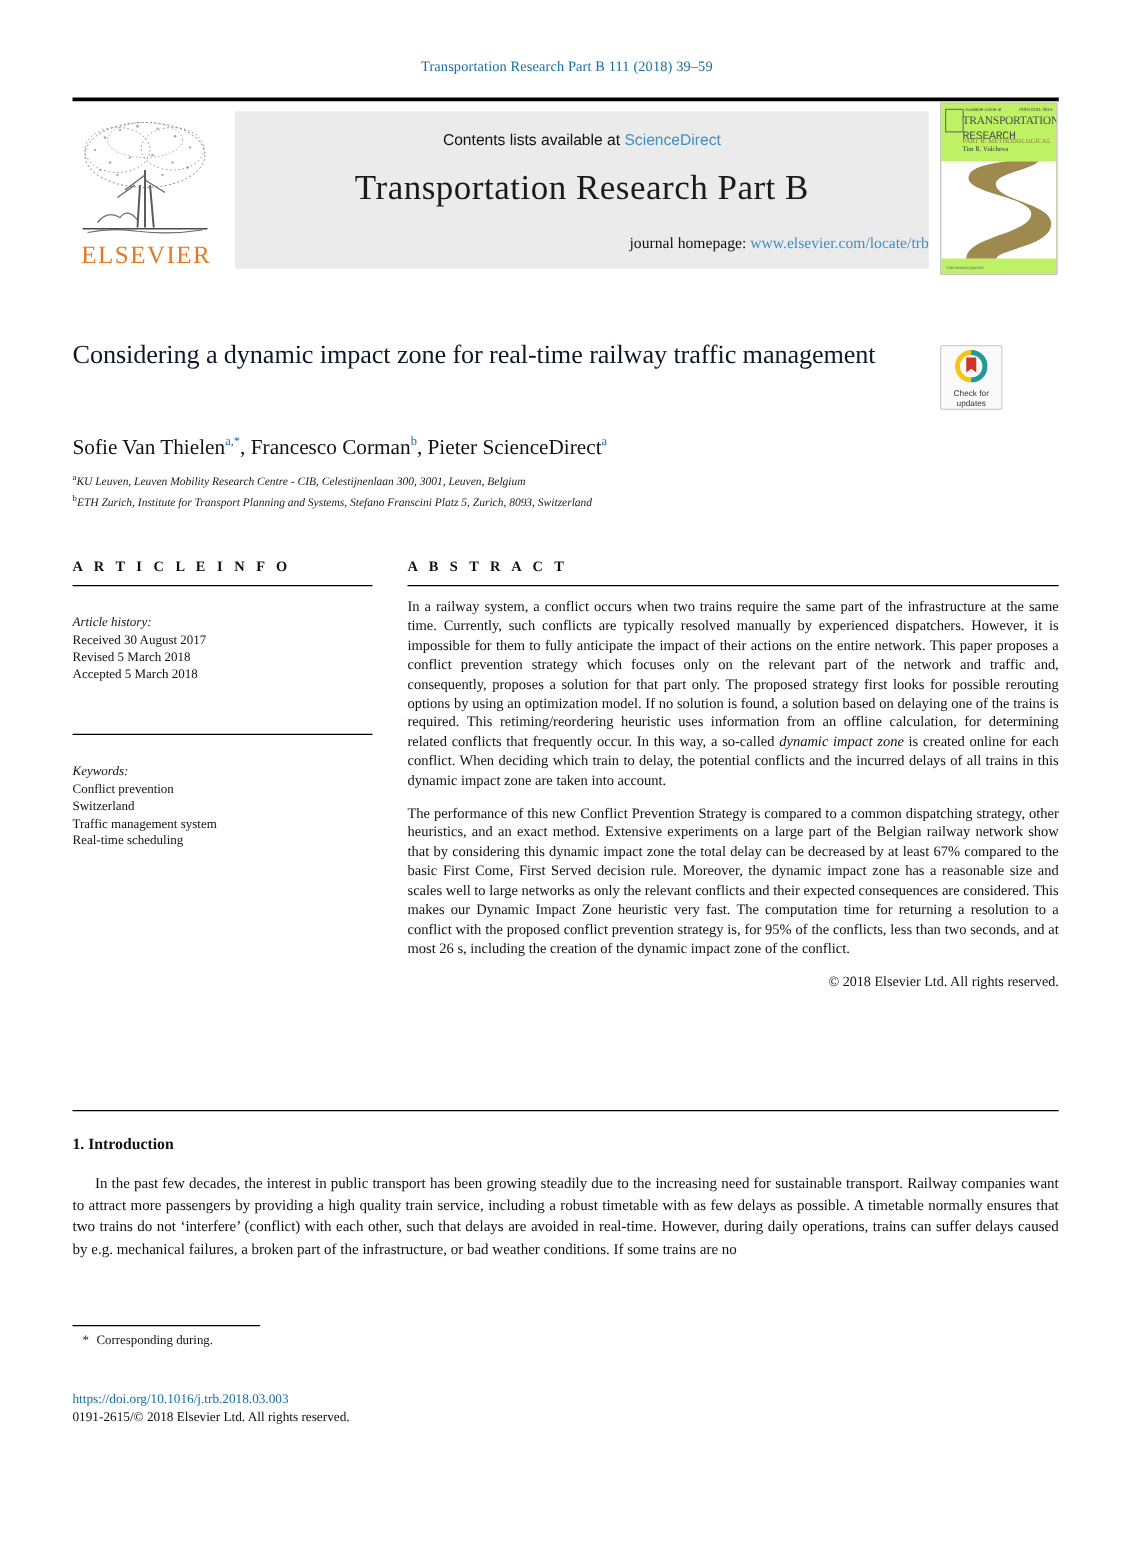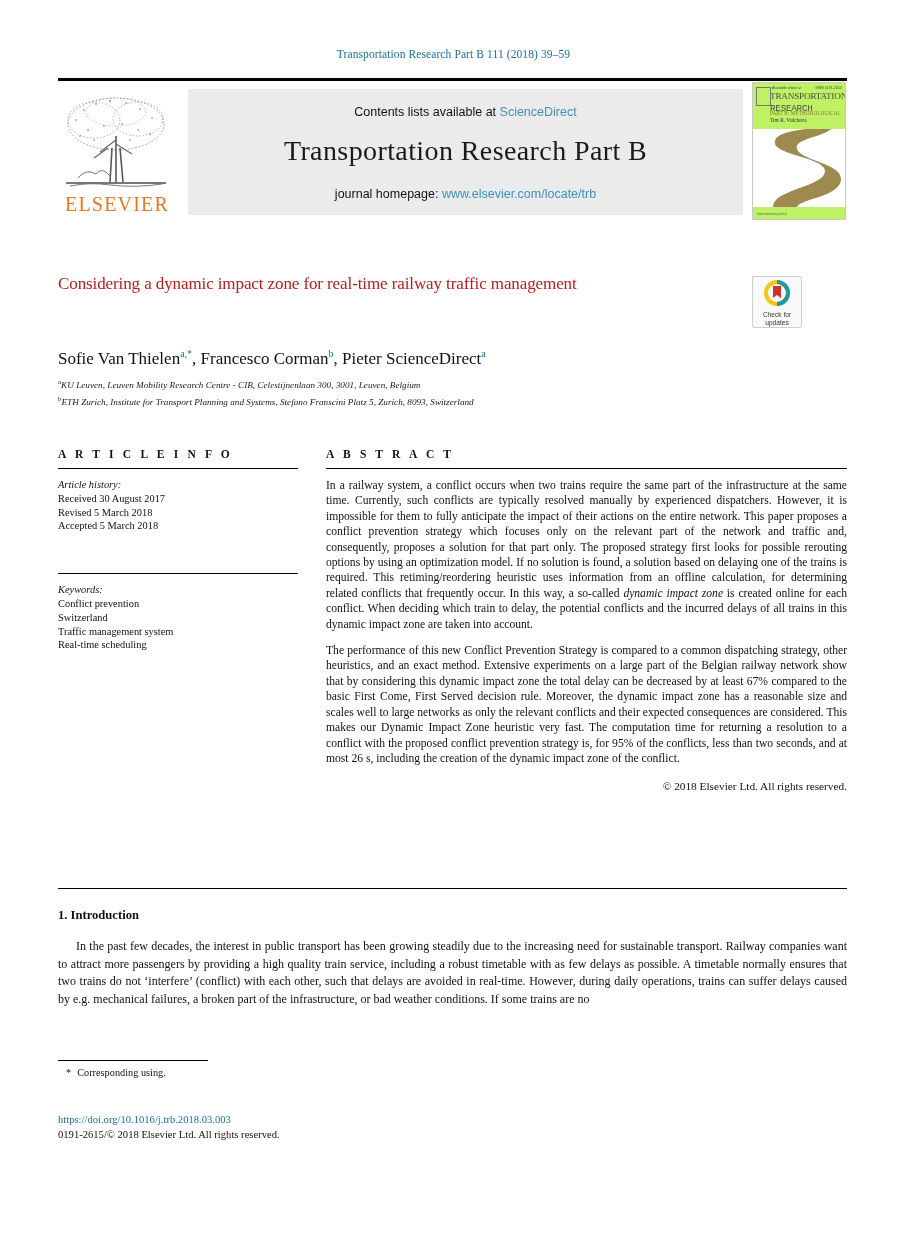--- a/index.html
+++ b/index.html
@@ -99,22 +99,22 @@
     text-align: center;
     font-family: "Liberation Serif", serif;
     font-size: 28px;
     color: #1a1a1a;
     letter-spacing: 0.4px;
   }
   .banner .homepage-line {
     position: absolute;
     left: 0; top: 98px;
     width: 555px;
-    text-align: center;
-    font-family: Liberation Sans, sans-serif;
+    text-align: right;
+    font-family: Liberation Serif, serif;
     font-size: 12.5px;
     color: #111;
   }
   .banner .homepage-line a {
     color: #3f8fc0;
     text-decoration: none;
   }
 
   .cover-thumb {
     position: absolute;
@@ -193,23 +193,23 @@
 
   
   .title-block {
     position: absolute;
     left: 58px;
     top: 268px;
     width: 680px;
   }
   .paper-title {
     font-family: "Liberation Serif", serif;
-    font-size: 17px;
+    font-size: 21px;
     line-height: 31px;
-    color: #b91c1c;
+    color: #0f172a;
     letter-spacing: -0.1px;
   }
   .crossmark {
     position: absolute;
     left: 752px;
     top: 276px;
     width: 50px;
     height: 52px;
     border: 1px solid #cfcfcf;
     background: #fafafa;
@@ -285,21 +285,21 @@
   }
   .hr-thin {
     border-top: 1px solid #000;
     margin-top: 8px;
   }
   .hr-thin-2 {
     border-top: 1px solid #000;
     margin-top: 0px;
   }
   .info-group {
-    margin-top: 9px;
+    margin-top: 23px;
     font-family: "Liberation Serif", serif;
     font-size: 10.4px;
     line-height: 13.8px;
     color: #111;
   }
   .info-group .grp-title {
     font-style: italic;
   }
   .kw-block {
     margin-top: 40px;
@@ -530,19 +530,19 @@
   </div>
 
   <div class="body-rule"></div>
   <div class="intro-heading">1. Introduction</div>
   <div class="intro-body">
     <p>In the past few decades, the interest in public transport has been growing steadily due to the increasing need for sustainable transport. Railway companies want to attract more passengers by providing a high quality train service, including a robust timetable with as few delays as possible. A timetable normally ensures that two trains do not ‘interfere’ (conflict) with each other, such that delays are avoided in real-time. However, during daily operations, trains can suffer delays caused by e.g. mechanical failures, a broken part of the infrastructure, or bad weather conditions. If some trains are no</p>
   </div>
 
   <div class="footnote-rule"></div>
   <div class="footnote">
-    <div><span class="star">*</span><span>Corresponding using.</span></div>
+    <div><span class="star">*</span><span>Corresponding during.</span></div>
   </div>
 
   <div class="doi-line">https://doi.org/10.1016/j.trb.2018.03.003</div>
   <div class="issn-line">0191-2615/© 2018 Elsevier Ltd. All rights reserved.</div>
 
 </div>
 
 </body></html>

